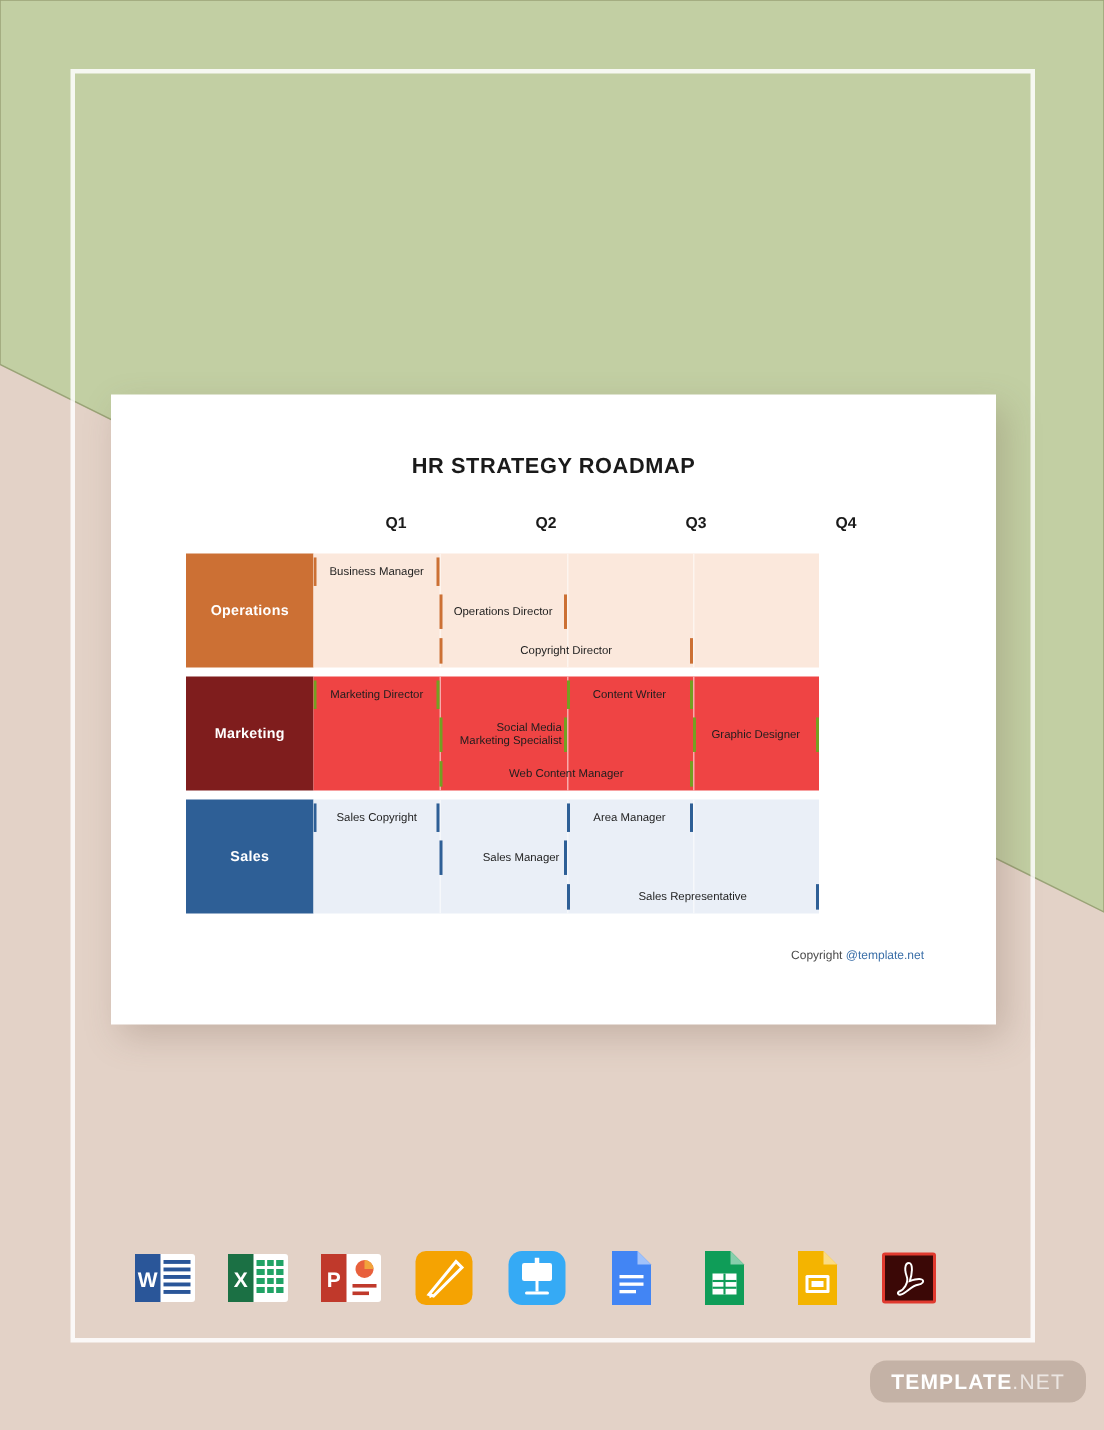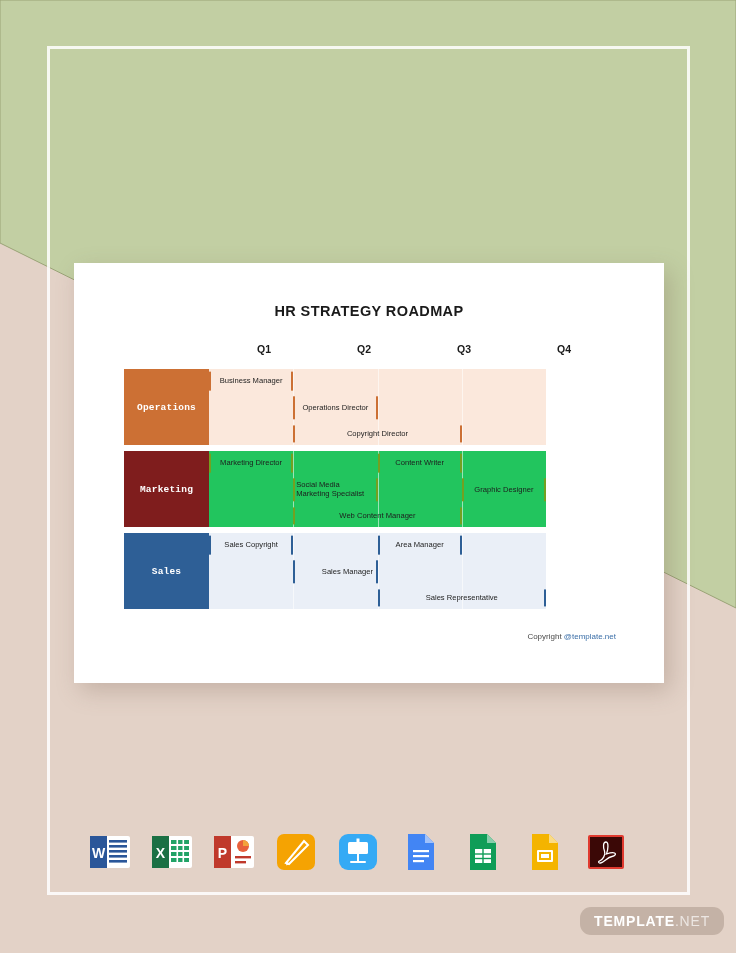--- a/index.html
+++ b/index.html
@@ -88,21 +88,20 @@
   .row-header {
     width: 85px;
     flex: 0 0 85px;
     display: flex;
     align-items: center;
     justify-content: center;
     color: #ffffff;
     font-size: 9.5px;
     font-weight: bold;
     letter-spacing: 0.2px;
-    font-family: Liberation Mono, monospace;
   }
 
   .row-track {
     position: relative;
     flex: 1 1 auto;
     overflow: hidden;
   }
 
   
   .gridline {
@@ -119,21 +118,21 @@
   }
 
   .task {
     position: absolute;
     display: flex;
     align-items: center;
     justify-content: center;
     font-size: 7.6px;
     color: #1d1d1d;
     line-height: 1.18;
-    text-align: left;
+    text-align: right;
     padding: 0 3px;
   }
   .task .edge {
     position: absolute;
     top: 50%;
     transform: translateY(-50%);
     width: 2px;
     height: 78%;
   }
   .task .edge.left  { left: 0; }
@@ -231,21 +230,21 @@
               <div class="task" style="left: 25%; width: 50%; top: 0px; bottom: 0px;">
                 <span class="edge left" style="background: rgb(204, 112, 52);"></span>
                 <span>Copyright Director</span>
                 <span class="edge right" style="background: rgb(204, 112, 52);"></span>
               </div>
             </div>
           </div>
         </div>
         <div class="gantt-row">
           <div class="row-header" style="background: #7f1d1d;">Marketing</div>
-          <div class="row-track" style="background: #22c55e;">
+          <div class="row-track" style="background: #ef4444;">
             <div class="gridline" style="left: 25%;"></div>
             <div class="gridline" style="left: 50%;"></div>
             <div class="gridline" style="left: 75%;"></div>
             <div class="sub-row" style="height: 24px;">
               <div class="task" style="left: 0%; width: 25%; top: 0px; bottom: 0px;">
                 <span class="edge left" style="background: rgb(116, 160, 33);"></span>
                 <span>Marketing Director</span>
                 <span class="edge right" style="background: rgb(116, 160, 33);"></span>
               </div>
               <div class="task" style="left: 50%; width: 25%; top: 0px; bottom: 0px;">

